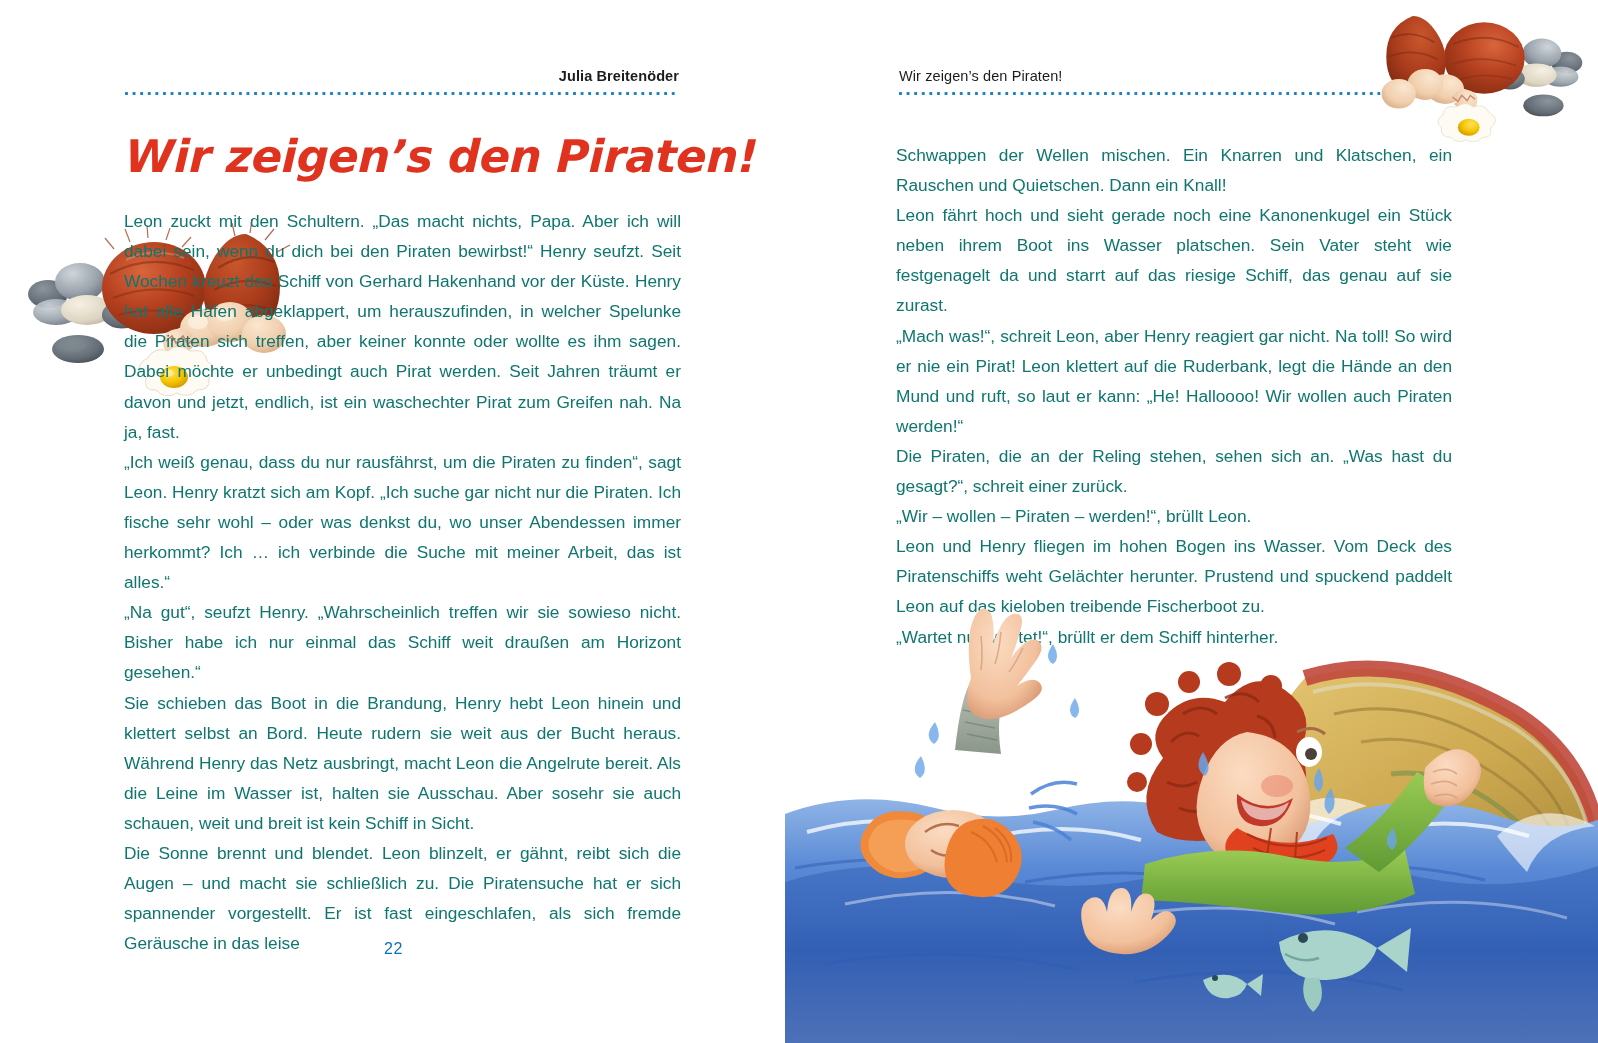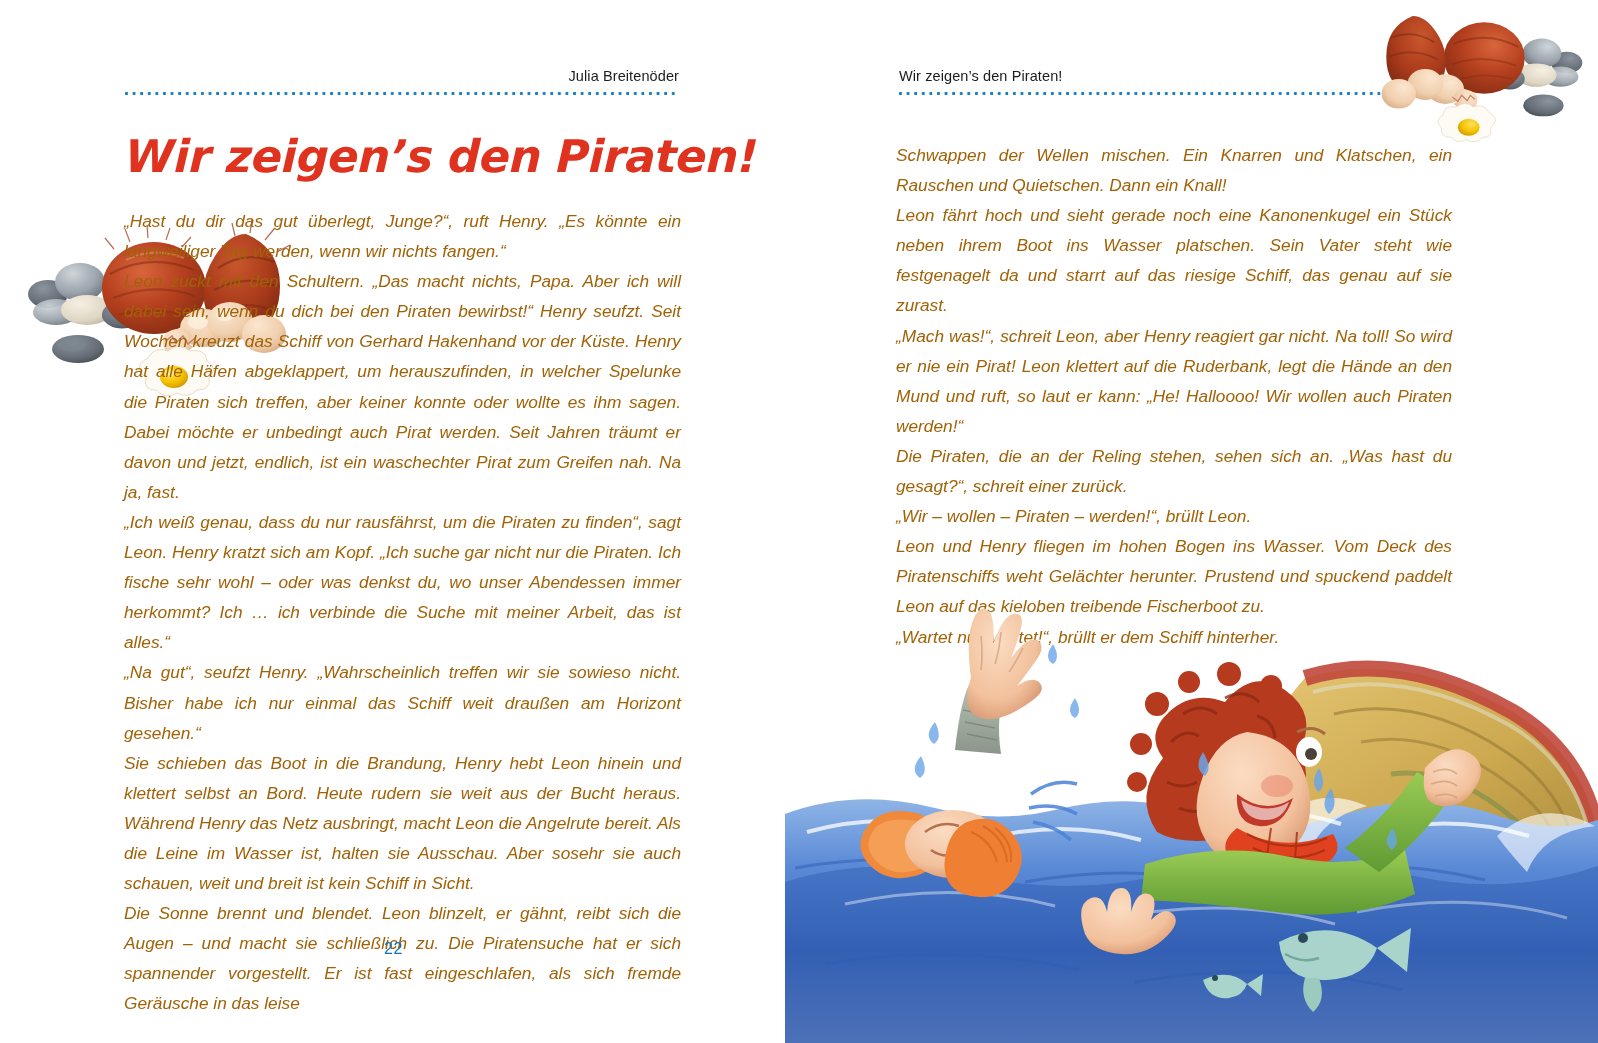--- a/index.html
+++ b/index.html
@@ -29,21 +29,21 @@
     height: 1043px;
   }
   .page-left  { left: 0;    width: 799px; }
   .page-right { left: 799px; width: 799px; }
 
   
   .runhead {
     position: absolute;
     height: 40px;
   }
-  .runhead-left  { left: 125px; top: 66px;  width: 554px; }
+  .runhead-left  { left: 125px; top: 66px;  width: 554px; font-weight: bold; }
   .runhead-right { left: 899px; top: 66px;  width: 554px; }
 
   .runhead-text {
     font-size: 14.5px;
     letter-spacing: 0.1px;
     color: #1c1c1c;
     line-height: 20px;
     white-space: nowrap;
   }
   .runhead-left .runhead-text  { text-align: right; }
@@ -77,23 +77,22 @@
     transform: skewX(-2deg);
   }
 
   
   .col {
     position: absolute;
     font-size: 17.3px;
     line-height: 30.1px;
     text-align: justify;
     text-justify: inter-word;
-    color: #a16207;
+    color: #0f766e;
     hyphens: manual;
-    font-style: italic;
   }
   .col-left {
     left: 124px;
     top: 206px;
     width: 557px;
   }
   .col-right {
     left: 896px;
     top: 140px;
     width: 556px;
@@ -278,21 +277,20 @@
             <path d="M132 162 q-14 -12 2 -20 q6 -12 20 -7 q10 -9 22 0 q16 -3 17 10 q12 7 2 17 q2 12 -12 12 q-8 9 -20 3 q-12 7 -21 -3 q-13 1 -10 -12z" fill="#fdfbf4" stroke="#e8dcc6" stroke-width="1"></path>
             <ellipse cx="160" cy="161" rx="14" ry="11" fill="url(#yolkG)"></ellipse>
             <ellipse cx="155" cy="157" rx="5" ry="3.5" fill="#ffee9a" opacity="0.85"></ellipse>
           </g>
         </svg>
       </div>
     </div>
 
     <div class="col col-left">
       <div class="wrap-shape"></div>
-      <p>„Hast du dir das gut überlegt, Junge?“, ruft Henry. „Es könnte ein langweiliger Tag werden, wenn wir nichts fangen.“</p>
       <p>Leon zuckt mit den Schultern. „Das macht nichts, Papa. Aber ich will dabei sein, wenn du dich bei den Piraten bewirbst!“ Henry seufzt. Seit Wochen kreuzt das Schiff von Gerhard Hakenhand vor der Küste. Henry hat alle Häfen abgeklappert, um herauszufinden, in welcher Spelunke die Piraten sich treffen, aber keiner konnte oder wollte es ihm sagen. Dabei möchte er unbedingt auch Pirat werden. Seit Jahren träumt er davon und jetzt, endlich, ist ein waschechter Pirat zum Greifen nah. Na ja, fast.</p>
       <p>„Ich weiß genau, dass du nur rausfährst, um die Piraten zu finden“, sagt Leon. Henry kratzt sich am Kopf. „Ich suche gar nicht nur die Piraten. Ich fische sehr wohl – oder was denkst du, wo unser Abendessen immer herkommt? Ich … ich verbinde die Suche mit meiner Arbeit, das ist alles.“</p>
       <p>„Na gut“, seufzt Henry. „Wahrscheinlich treffen wir sie sowieso nicht. Bisher habe ich nur einmal das Schiff weit draußen am Horizont gesehen.“</p>
       <p>Sie schieben das Boot in die Brandung, Henry hebt Leon hinein und klettert selbst an Bord. Heute rudern sie weit aus der Bucht heraus. Während Henry das Netz ausbringt, macht Leon die Angelrute bereit. Als die Leine im Wasser ist, halten sie Ausschau. Aber sosehr sie auch schauen, weit und breit ist kein Schiff in Sicht.</p>
       <p>Die Sonne brennt und blendet. Leon blinzelt, er gähnt, reibt sich die Augen – und macht sie schließlich zu. Die Piratensuche hat er sich spannender vorgestellt. Er ist fast eingeschlafen, als sich fremde Geräusche in das leise</p>
     </div>
 
     <div class="folio folio-left">22</div>
   </div>
 

